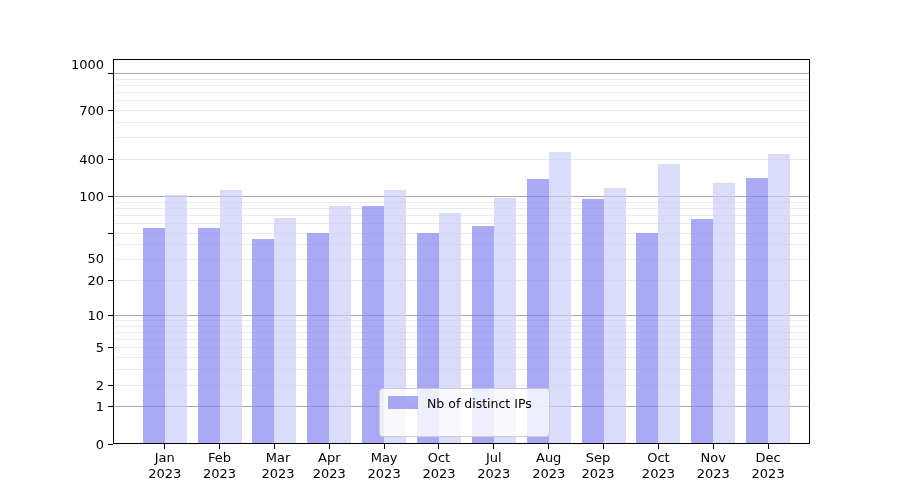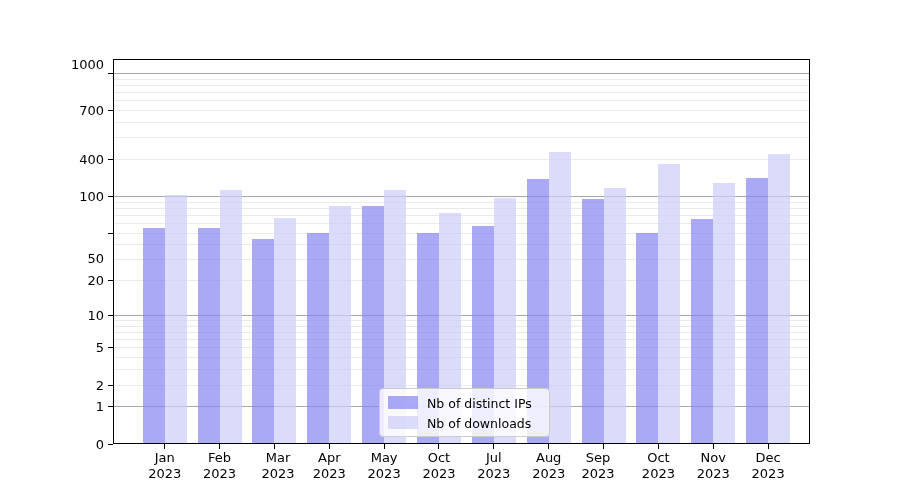--- a/index.html
+++ b/index.html
@@ -149,18 +149,14 @@
       <div class="xtick" style="left: 767.627px;"></div>
       <div class="xlabel" style="left: 738.127px;">Dec
 2023</div>
     </div>
 
   <div class="legend">
     <div class="legend-row">
       <span class="swatch" style="background: rgba(132, 132, 241, 0.7);"></span>
       <span class="legend-text">Nb of distinct IPs</span>
     </div>
-    <div class="legend-row">
-      <span class="swatch" style="background: rgba(204, 204, 248, 0.7);"></span>
-      <span class="legend-text">Nb of downloads</span>
-    </div>
   </div>
 </div>
 
 </body></html>

